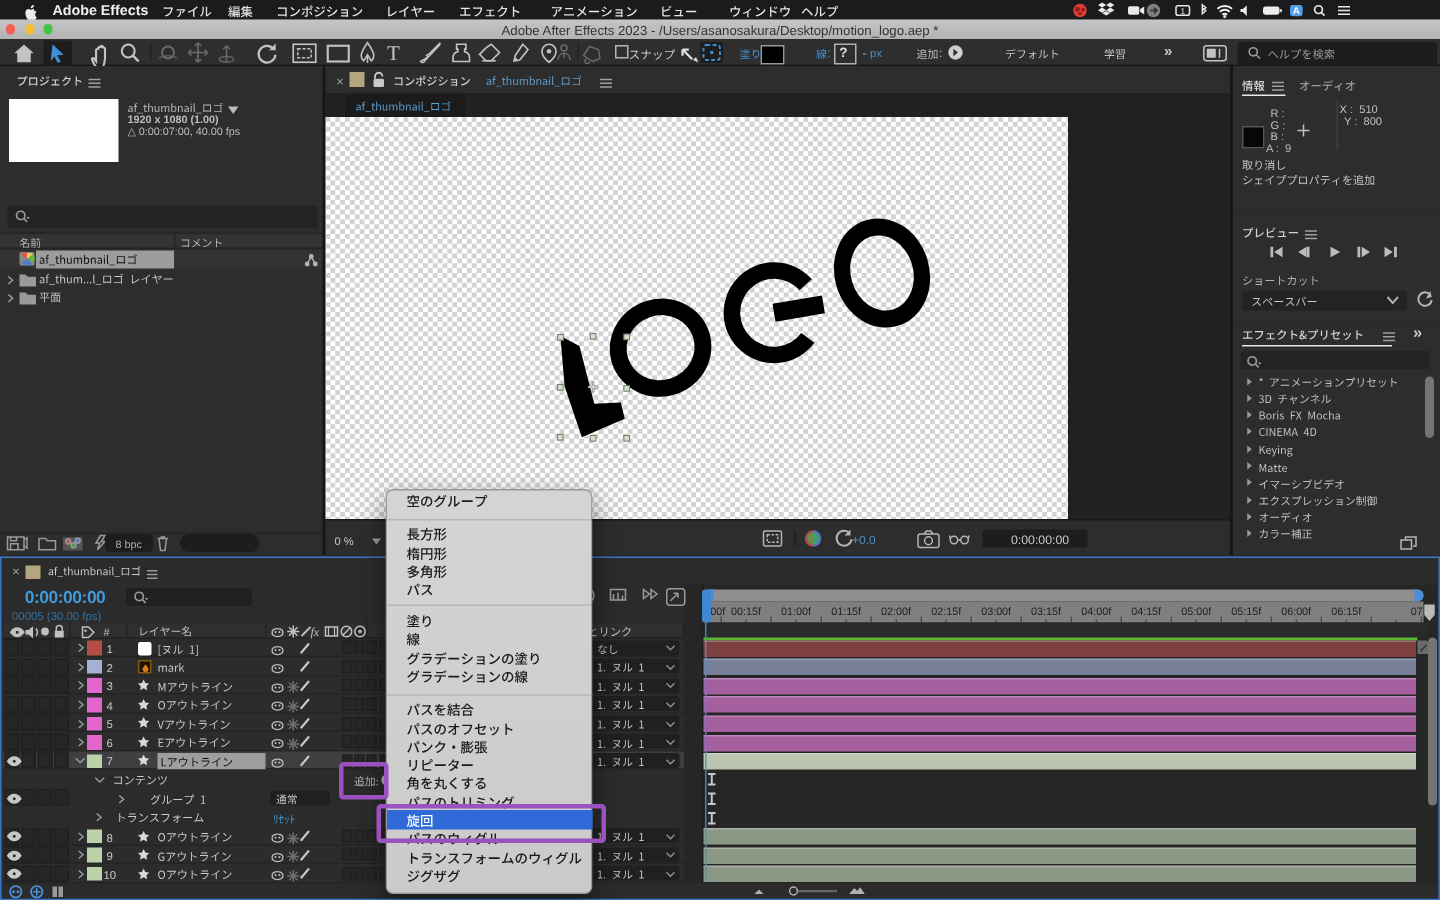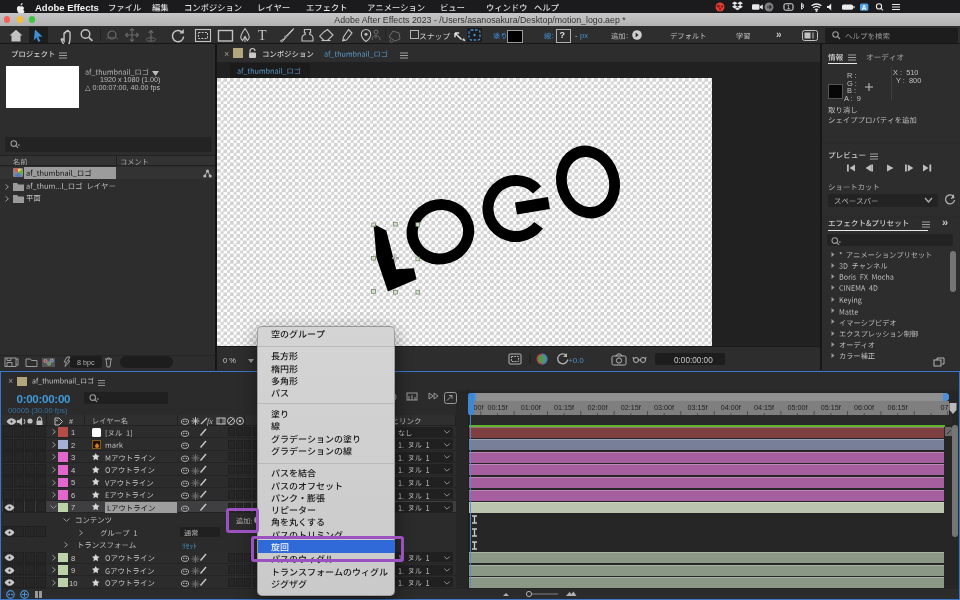--- a/index.html
+++ b/index.html
@@ -494,21 +494,21 @@
       <use href="#g59" x="5755"></use>
       <use href="#g60" x="6030"></use>
       <use href="#g52" x="6314"></use>
       <use href="#g61" x="6873"></use>
       <use href="#g62" x="7873"></use>
     </g>
   </svg>
 <svg style="left:152.0px;top:70.5px;position:absolute;" width="8.0" height="6.0" viewBox="0 0 8.0 6.0">
     <path d="M0 0h7l-3.5 5z" fill="#bdbdbd"></path>
   </svg>
-<div style="left:100px;top:74.6px;font-size:7.2px;color:#bdbdbd;font-weight:400;white-space:pre;">1920 x 1080 (1.00)</div>
+<div style="left:85.0px;top:74.6px;font-size:7.2px;color:#bdbdbd;font-weight:700;white-space:pre;">1920 x 1080 (1.00)</div>
 <div style="left:85.0px;top:83.2px;font-size:7.2px;color:#bdbdbd;font-weight:400;white-space:pre;">△ 0:00:07:00, 40.00 fps</div>
 <div style="left:5px;top:137px;width:205px;height:12.5px;background:#232323;border-radius:2px;border:1px solid #242424"></div>
 <svg style="left:10.0px;top:139.5px;position:absolute;" width="12.0" height="9.0" viewBox="0 0 12.0 9.0">
     <circle cx="3.8" cy="3.6" r="2.8" fill="none" stroke="#9a9a9a" stroke-width="1.1"></circle>
     <path d="M5.8 5.6l2.3 2.3" stroke="#9a9a9a" stroke-width="1.1"></path>
     <path d="M9.5 4.5l3 0-1.5 2z" fill="#9a9a9a" transform="translate(0,1) scale(0.8)"></path>
   </svg>
 <div style="left:0.0px;top:155.0px;width:215.0px;height:11.0px;background:#333333;border-top:1px solid #222;border-bottom:1px solid #222;box-sizing:border-box"></div>
 <svg class="jt " style="left:13.0px;top:156.5px" width="14.4" height="10.4">
     <g fill="#b5b5b5" transform="translate(0,7.63) scale(0.00720)">

